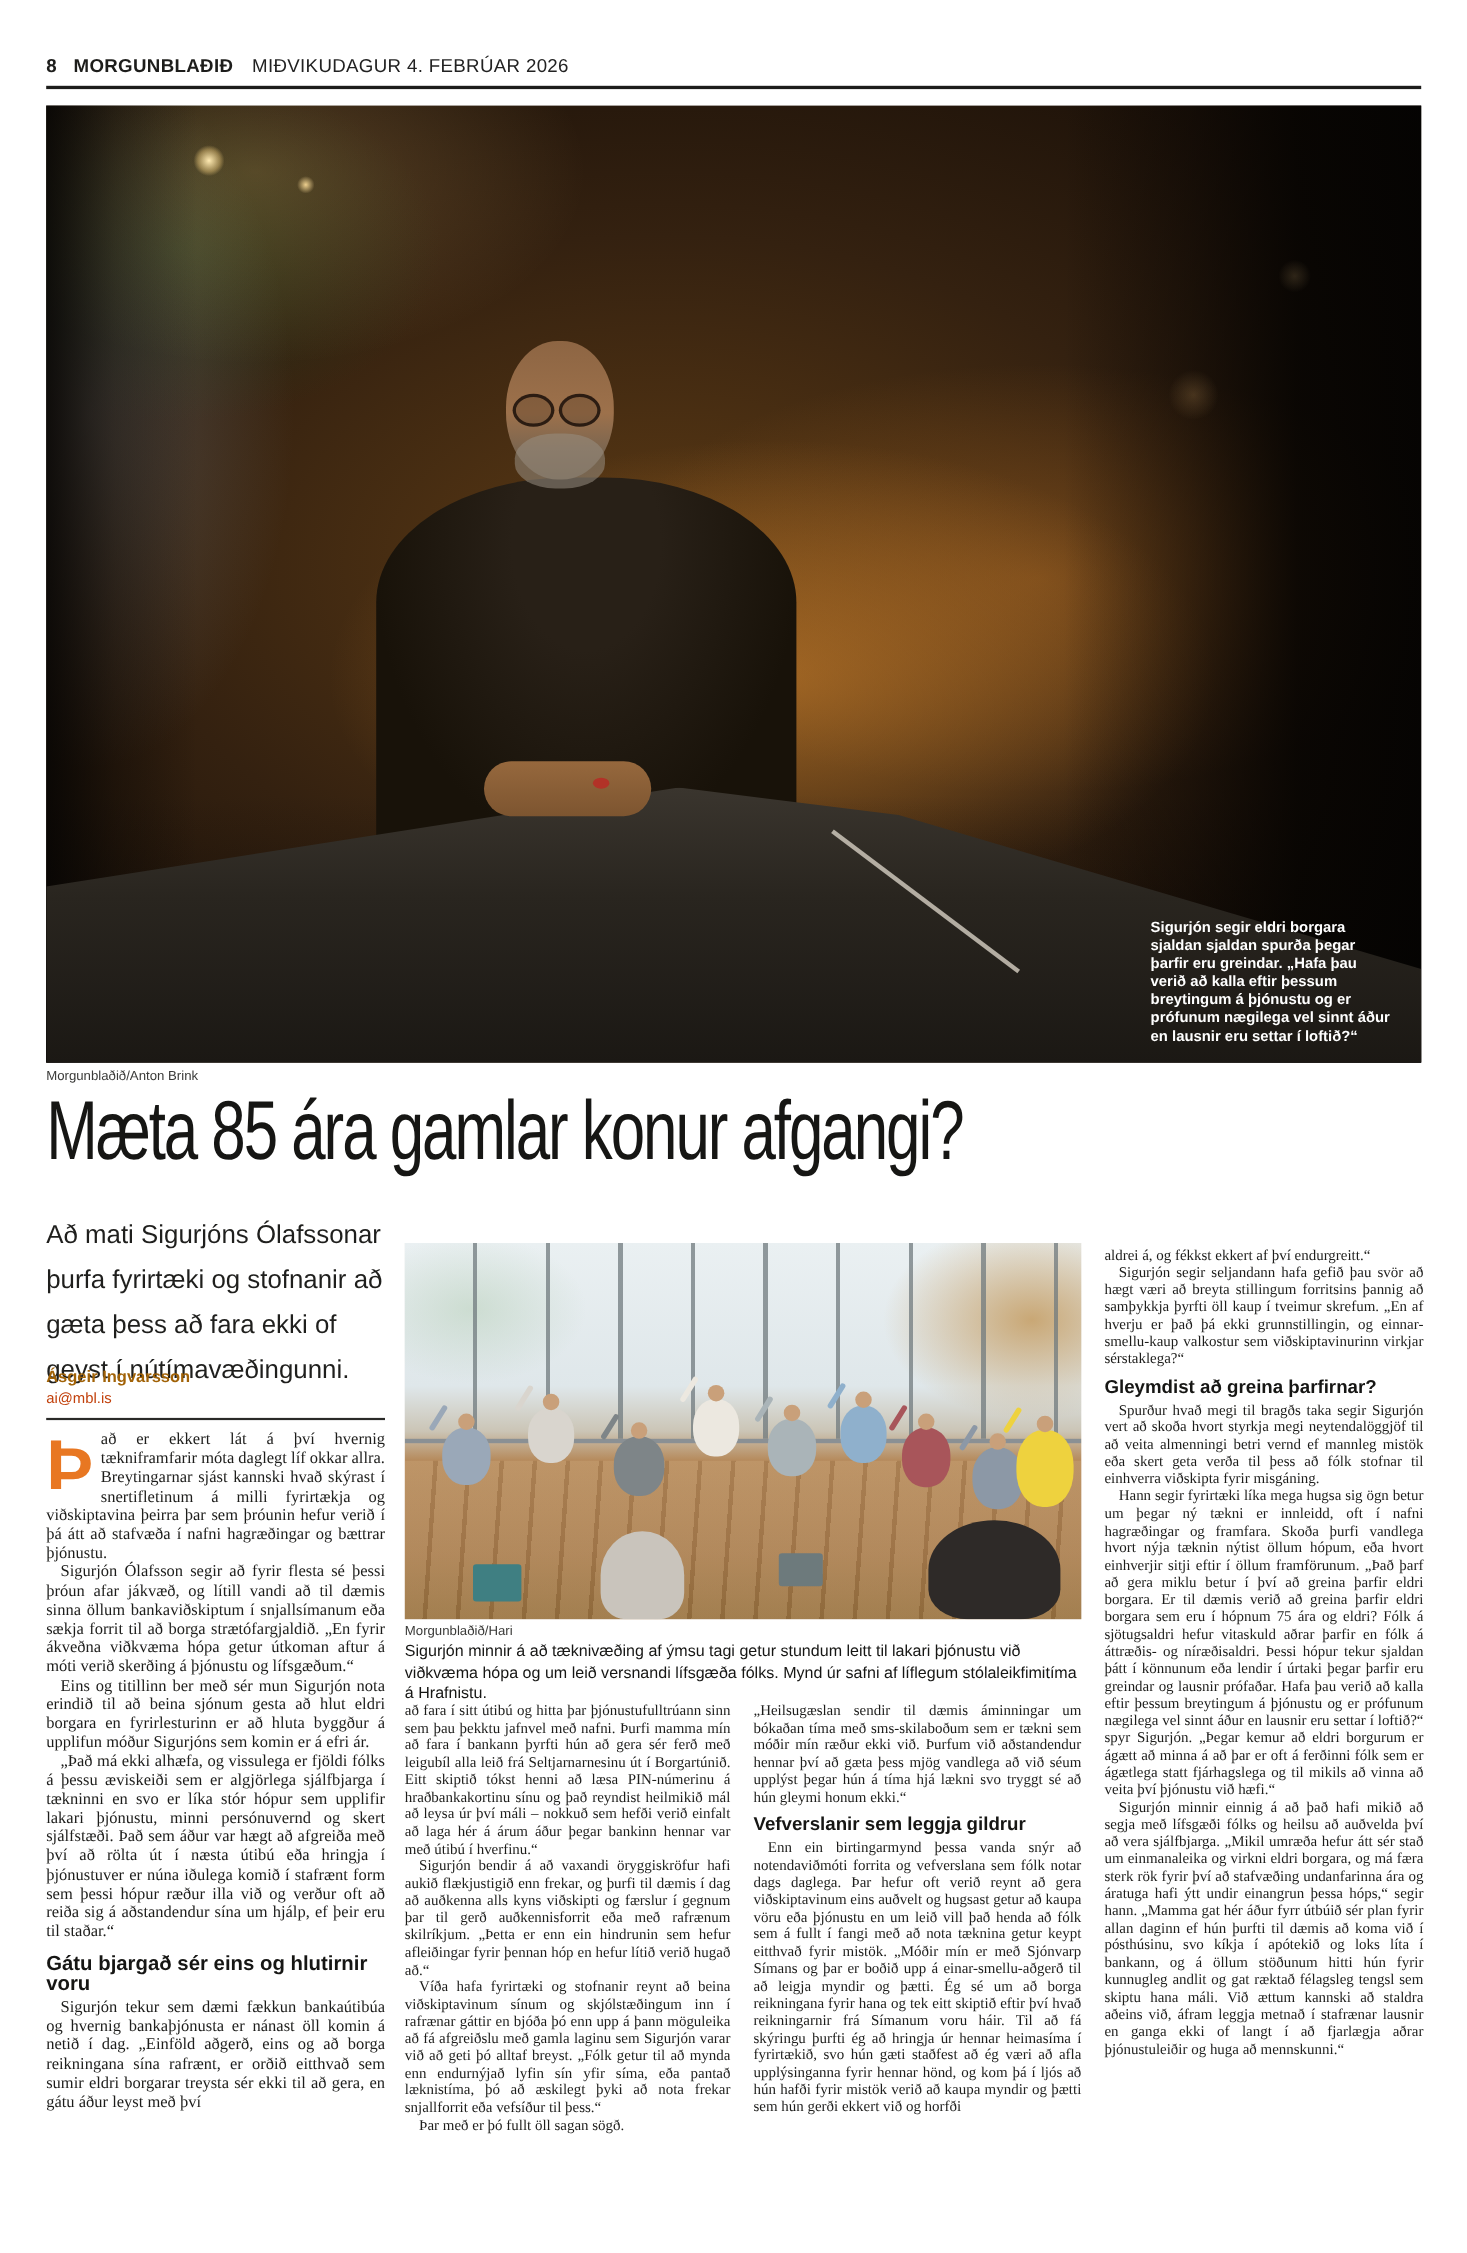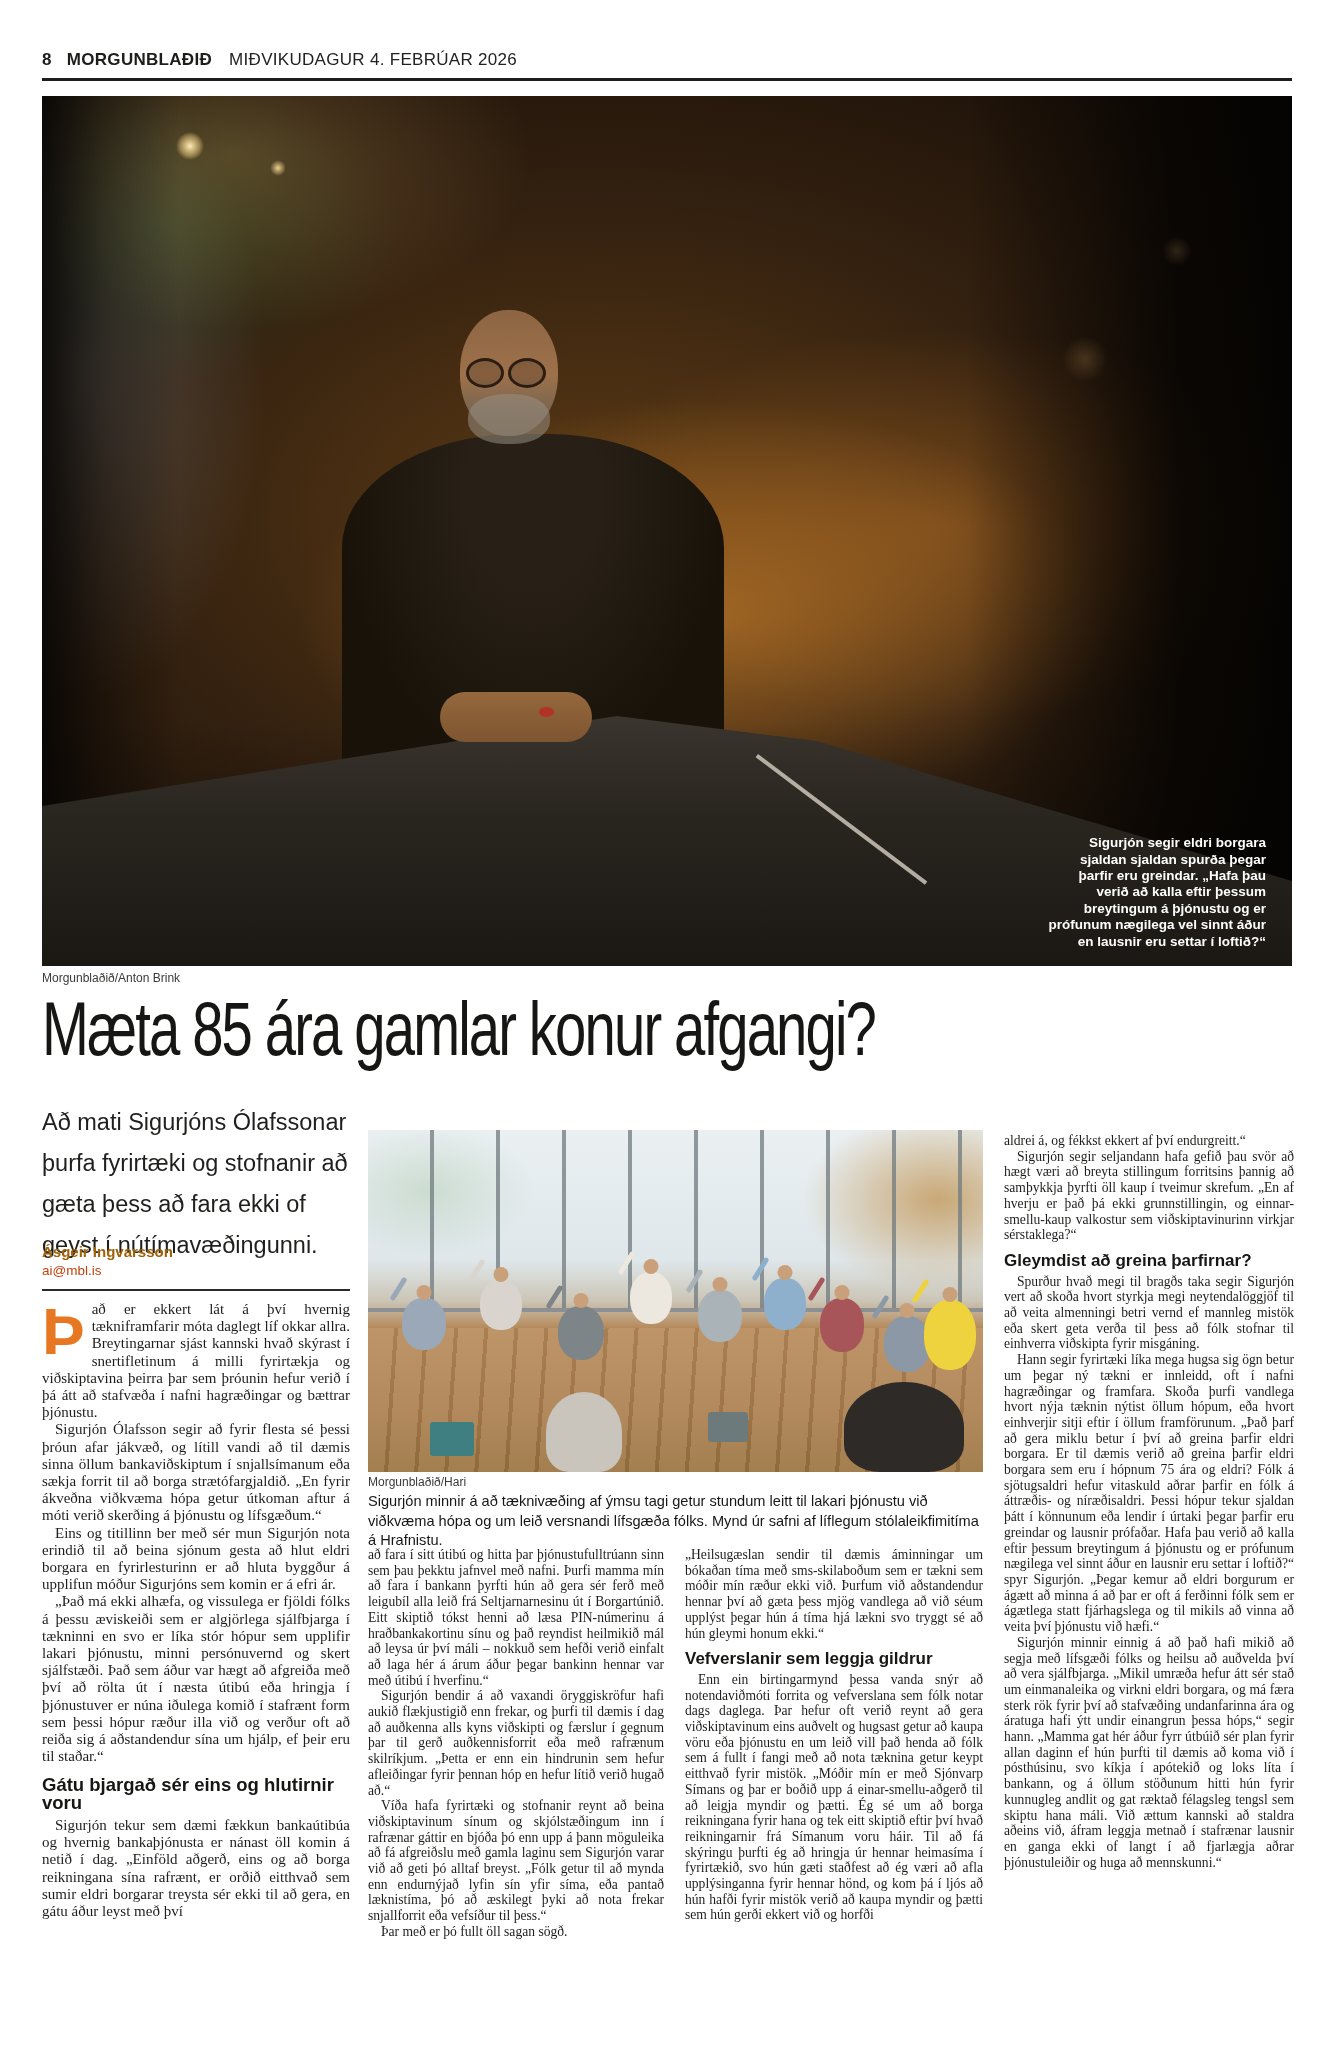--- a/index.html
+++ b/index.html
@@ -47,21 +47,21 @@
     background:linear-gradient(180deg,#3a352e 0%,#29251f 40%,#1b1814 100%);
     clip-path:polygon(0 36%, 46% 0, 62% 10%, 100% 66%, 100% 100%, 0 100%)}
   .hero .edgeline{position:absolute;left:716px;top:658px;width:212px;height:4px;background:#cdc6ba;
     transform:rotate(37deg);transform-origin:left top;opacity:.85}
   .hero .bokeh1{position:absolute;left:1020px;top:240px;width:46px;height:46px;border-radius:50%;
     background:radial-gradient(circle,rgba(255,198,120,.18),transparent 70%)}
   .hero .bokeh2{position:absolute;left:1120px;top:140px;width:30px;height:30px;border-radius:50%;
     background:radial-gradient(circle,rgba(255,210,140,.15),transparent 70%)}
   .hero-caption{position:absolute;right:26px;bottom:16px;width:220px;
     font-family:"Liberation Sans",sans-serif;font-weight:bold;font-size:13.5px;line-height:16.4px;
-    color:#ffffff;text-align:right}
+    color:#ffffff;text-align:left}
   .credit{font-family:"Liberation Sans",sans-serif;font-size:12px;color:#3a3a38;}
   .hero-credit{left:42px;top:971px;width:1250px}
 
   
   .headline{left:42px;top:988px;width:1260px;font-family:"Liberation Sans",sans-serif;
     font-weight:400;font-size:76px;line-height:82px;color:#161614;letter-spacing:-2.5px;
     transform:scaleX(.74);transform-origin:left top;white-space:nowrap}
   .standfirst{left:42px;top:1102px;width:312px;font-family:Liberation Sans, sans-serif;
     font-weight:300;font-size:23.5px;line-height:41px;color:#1f1f1d}
   .byline{left:42px;top:1243px;width:308px;font-family:"Liberation Sans",sans-serif}

